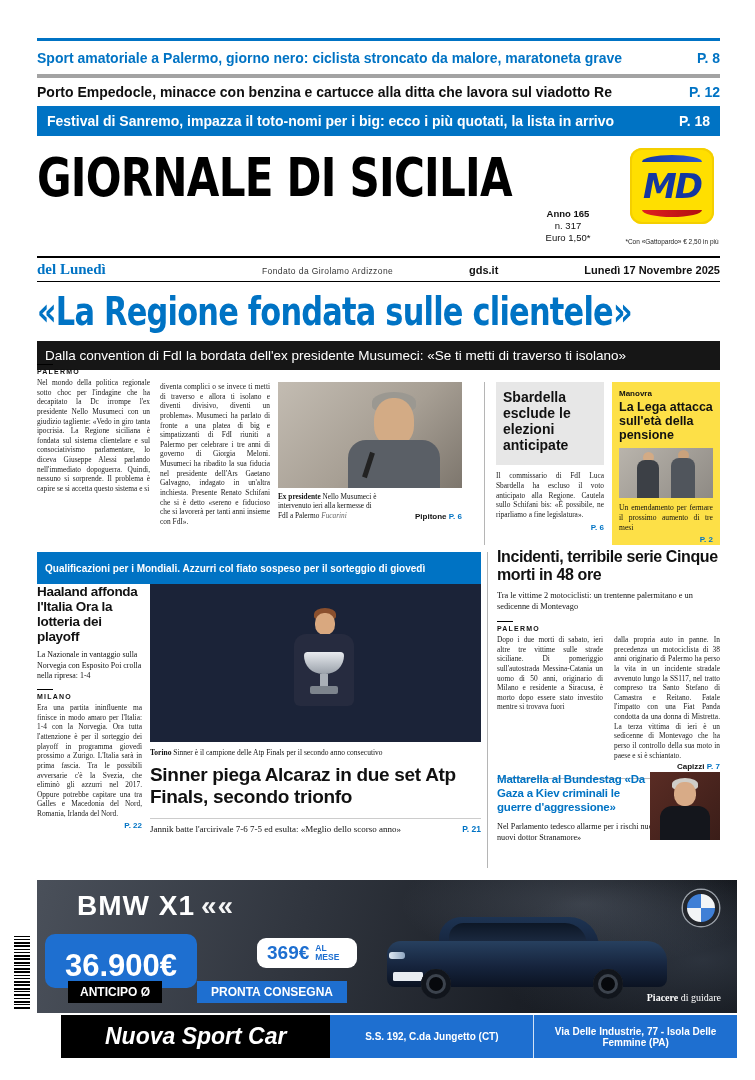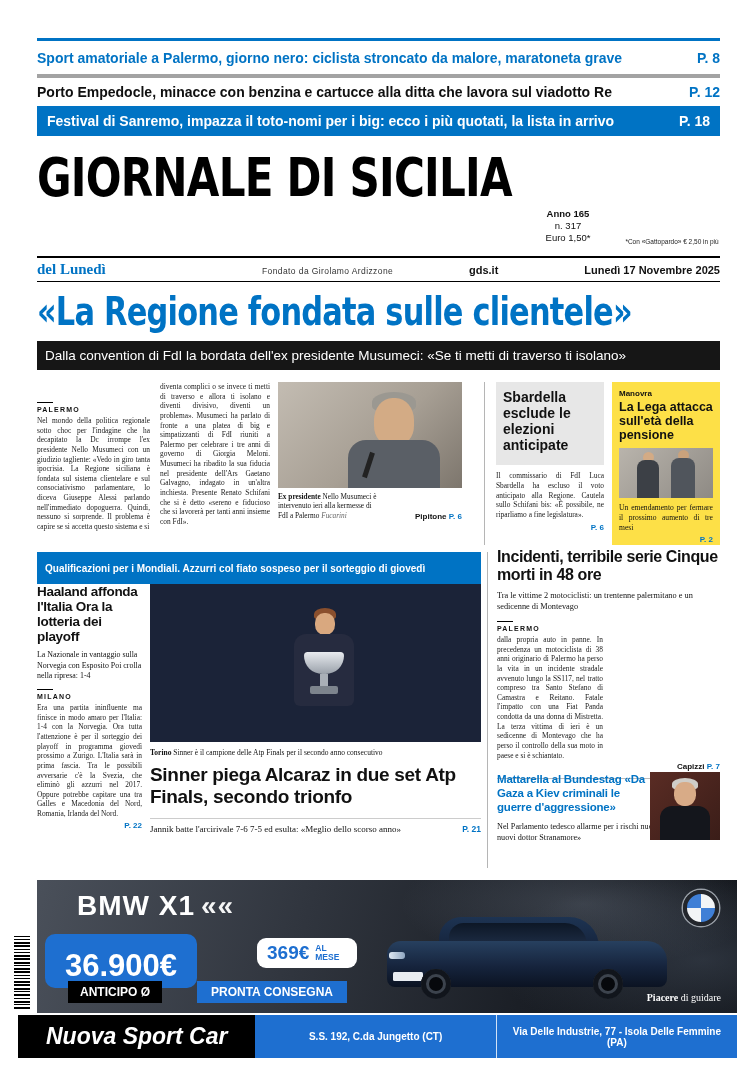--- a/index.html
+++ b/index.html
@@ -66,21 +66,21 @@
   
   .kicker-rule { width:16px; border-top:1.5px solid #000; margin-bottom:3px; }
   .kicker { font-family:"Liberation Sans", sans-serif; font-size:7px; font-weight:bold;
     letter-spacing:1.2px; margin-bottom:3px; }
   .bodytext { font-size:7.4px; line-height:1.3; text-align:justify; color:#1a1a1a; }
   .pageref { color:#0073c4; font-weight:bold; font-family:"Liberation Sans", sans-serif; }
   .byline-row { text-align:right; font-family:"Liberation Sans", sans-serif;
     font-size:8px; font-weight:bold; }
 
   
-  .lead-colA { position:absolute; left:37px; top:402px; width:113px; }
+  .lead-colA { position:absolute; left:37px; top:364px; width:113px; }
   .lead-colB { position:absolute; left:160px; top:382px; width:110px; }
   .lead-photo { position:absolute; left:278px; top:382px; width:184px; height:106px; overflow:hidden;
     background:linear-gradient(135deg,#c3bcb2 0%,#a79f94 55%,#7d766d 100%); }
   .lp-head { position:absolute; left:96px; top:16px; width:40px; height:48px; background:#d3ab85;
     border-radius:46% 46% 42% 42%; }
   .lp-hair { position:absolute; left:94px; top:10px; width:44px; height:20px; background:#9b9891;
     border-radius:50% 50% 30% 30%; }
   .lp-suit { position:absolute; left:70px; top:58px; width:92px; height:48px; background:#5a5f66;
     border-radius:18px 18px 0 0; }
   .lp-mic { position:absolute; left:88px; top:70px; width:5px; height:26px; background:#222; transform:rotate(18deg); }
@@ -217,23 +217,23 @@
     background:linear-gradient(180deg,#0d1726,#1d2c44); border-radius:16px 24px 0 0; }
   .car-wheel { position:absolute; bottom:0; width:30px; height:30px; background:#06080c; border-radius:50%;
     box-shadow:inset 0 0 0 5px #11151c, inset 0 0 0 8px #3c434d; }
   .car-wheel.w1 { left:34px; } .car-wheel.w2 { left:206px; }
   .car-light { position:absolute; left:2px; bottom:40px; width:16px; height:7px;
     background:linear-gradient(90deg,#dfe8f2,#8fa6c0); border-radius:3px; }
   .car-plate { position:absolute; left:6px; bottom:18px; width:30px; height:9px; background:#e9edf2; border-radius:1.5px; }
 
   
   .dealer { position:absolute; left:18px; top:1015px; width:719px; height:43px; display:flex; }
-  .dealer-name { background:#000; color:#fff; display:flex; align-items:center; padding:0 28px;
+  .dealer-name { background:#000; color:#fff; display:flex; align-items:center; padding:0 44px;
     font-family:"Liberation Sans", sans-serif; font-weight:bold; font-style:italic;
-    font-size:23px; white-space:nowrap; }
+    font-size:23px; white-space:nowrap;margin-left:43px; }
   .dealer-addr { background:#1e6fd0; flex:1; display:flex; align-items:stretch; color:#fff;
     font-family:"Liberation Sans", sans-serif; font-weight:bold; font-size:10px; }
   .dealer-addr .cell { flex:1; display:flex; align-items:center; justify-content:center; padding:0 6px; text-align:center; }
   .dealer-addr .cell + .cell { border-left:1px solid rgba(255,255,255,.8); }
 
   
   .barcode { position:absolute; left:14px; top:936px; width:16px; height:74px;
     background:repeating-linear-gradient(180deg,#000 0 1.5px,#fff 1.5px 3px,#000 3px 4.2px,#fff 4.2px 6.5px); }
 </style>
 </head>
@@ -252,20 +252,25 @@
       <span class="t-text">Porto Empedocle, minacce con benzina e cartucce alla ditta che lavora sul viadotto Re</span>
       <span class="t-page">P. 12</span>
     </div>
     <div class="teaser t3">
       <span class="t-text">Festival di Sanremo, impazza il toto-nomi per i big: ecco i più quotati, la lista in arrivo</span>
       <span class="t-page">P. 18</span>
     </div>
   </div>
 
   <div class="masthead-title">GIORNALE DI SICILIA</div>
+  <div class="md-logo">
+    <span class="arc-top"></span>
+    <span class="md-text">MD</span>
+    <span class="arc-bottom"></span>
+  </div>
   <div class="issue-info">
     <div class="b">Anno 165</div>
     <div>n. 317</div>
     <div>Euro 1,50*</div>
   </div>
   <div class="price-note">*Con «Gattopardo» € 2,50 in più</div>
 
   <div class="folio">
     <span class="edition">del Lunedì</span>
     <span class="founded">Fondato da Girolamo Ardizzone</span>
@@ -363,20 +368,21 @@
   </div>
 
   <div class="incidenti">
     <div class="in-head">Incidenti, terribile serie Cinque morti in 48 ore</div>
     <div class="in-stand">Tra le vittime 2 motociclisti: un trentenne palermitano e un sedicenne di Montevago</div>
     <div class="in-kicker-wrap">
       <div class="kicker-rule"></div>
       <div class="kicker">PALERMO</div>
     </div>
     <div class="in-cols">
+      <div class="bodytext">Dopo i due morti di sabato, ieri altre tre vittime sulle strade siciliane. Di pomeriggio sull'autostrada Messina-Catania un uomo di 50 anni, originario di Milano e residente a Siracusa, è morto dopo essere stato investito mentre si trovava fuori</div>
       <div class="bodytext">dalla propria auto in panne. In precedenza un motociclista di 38 anni originario di Palermo ha perso la vita in un incidente stradale avvenuto lungo la SS117, nel tratto compreso tra Santo Stefano di Camastra e Reitano. Fatale l'impatto con una Fiat Panda condotta da una donna di Mistretta. La terza vittima di ieri è un sedicenne di Montevago che ha perso il controllo della sua moto in paese e si è schiantato.</div>
     </div>
     <div class="in-byline byline-row">
       <span>Capizzi</span>
       <span class="pageref">P. 7</span>
     </div>
     <div class="in-rule"></div>
   </div>
 
   <div class="mattarella">

